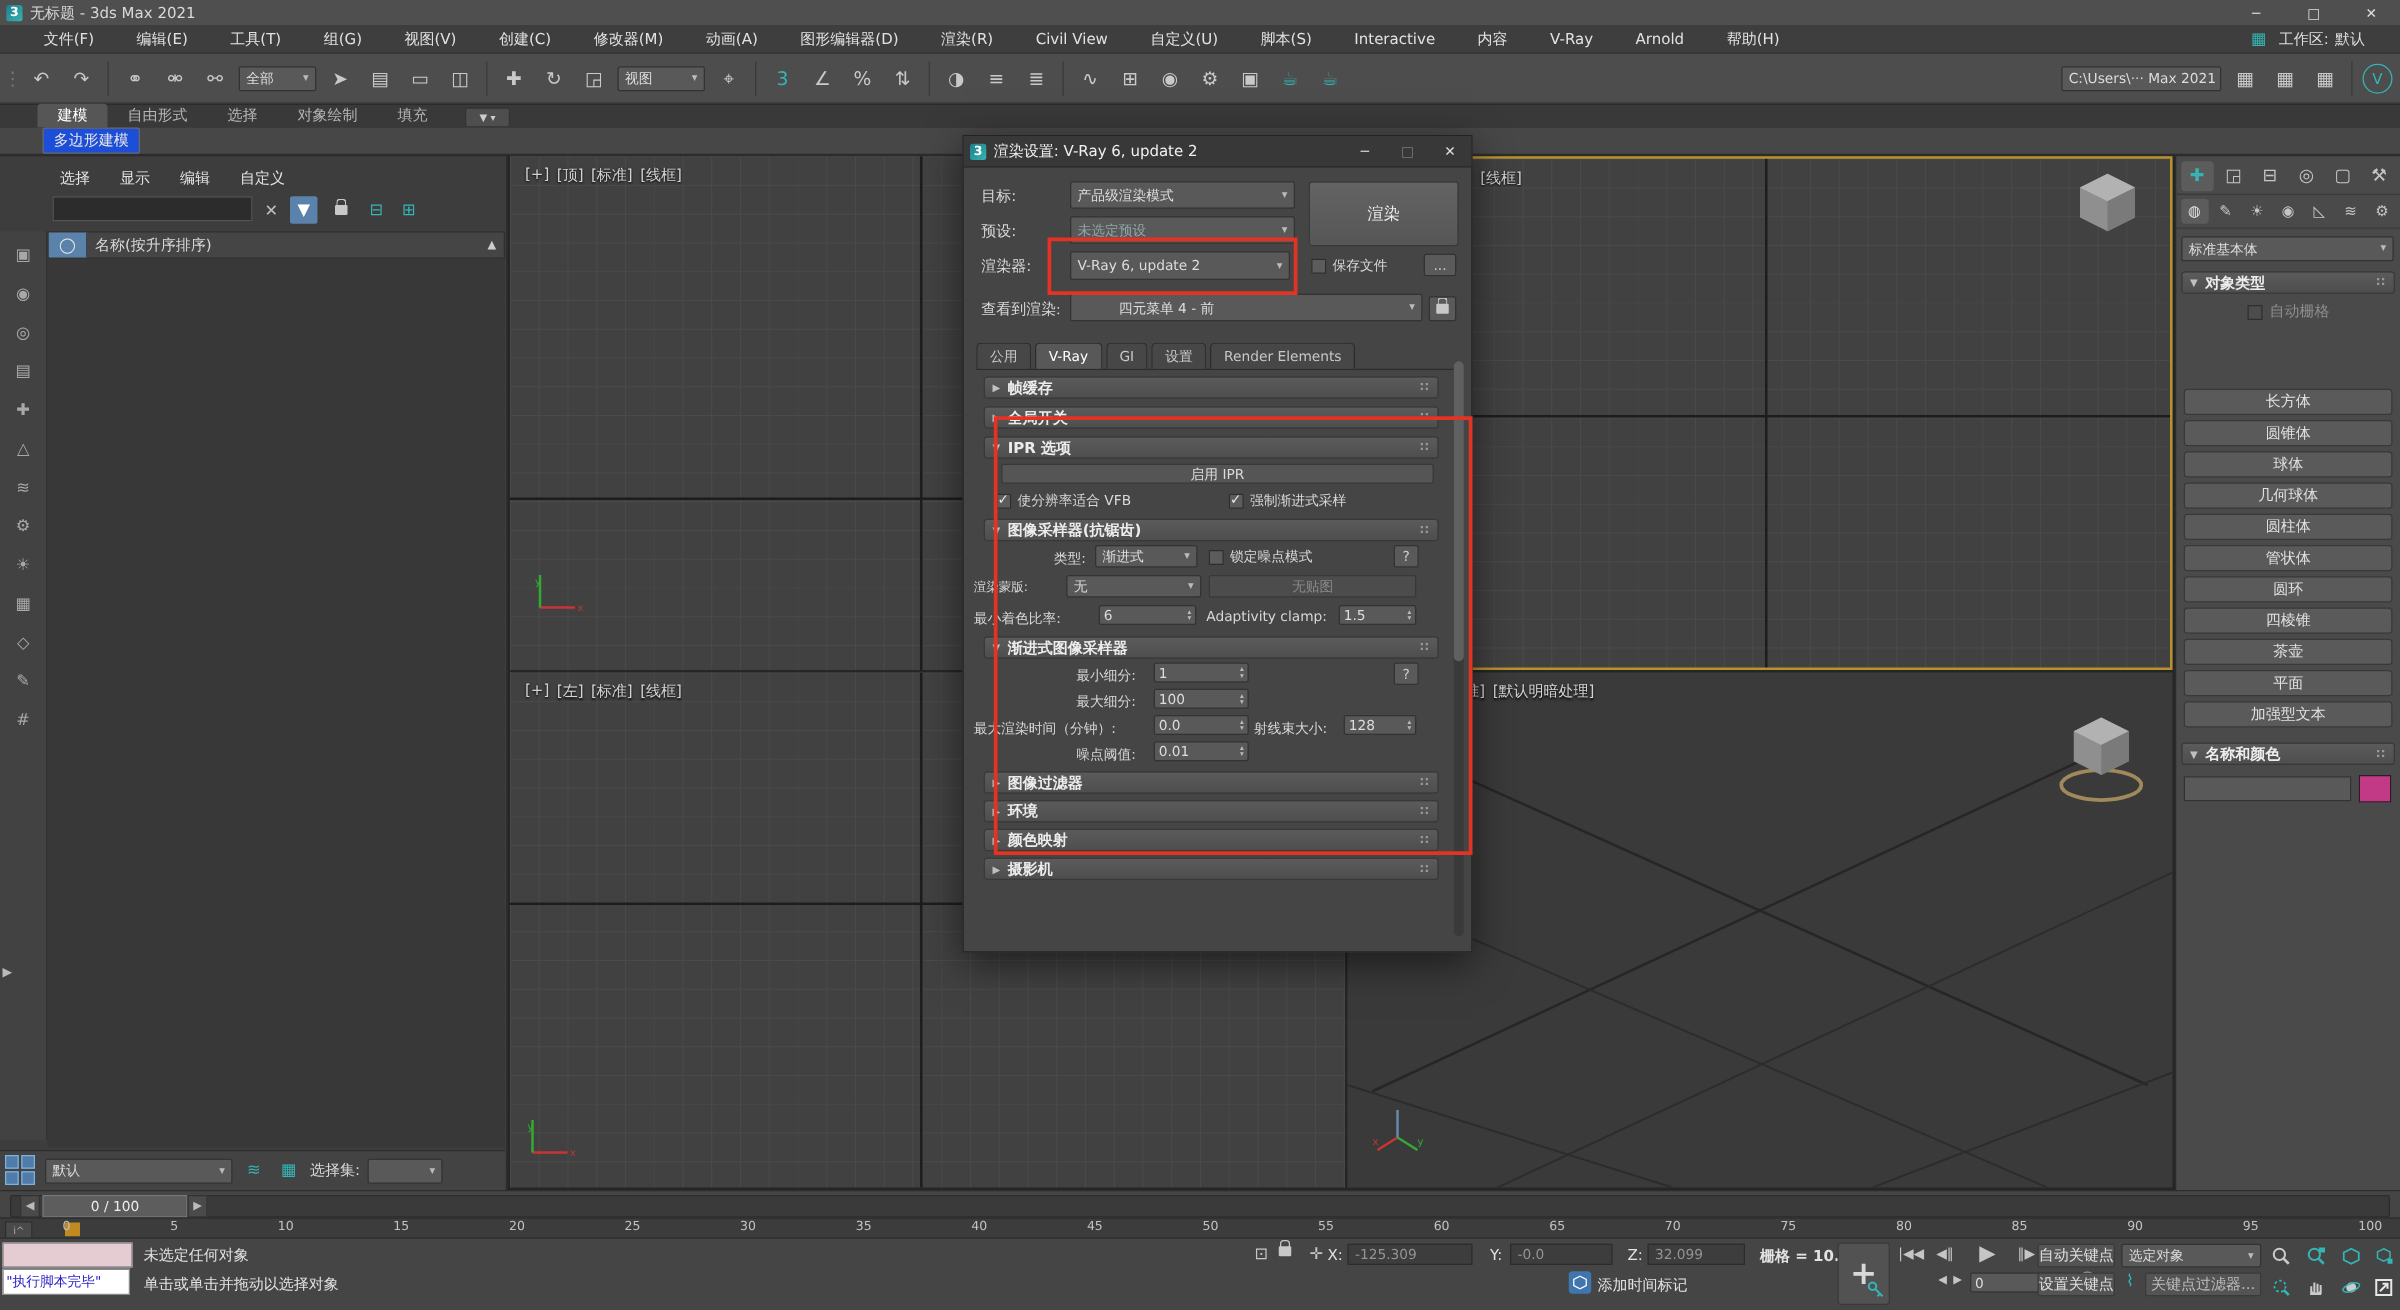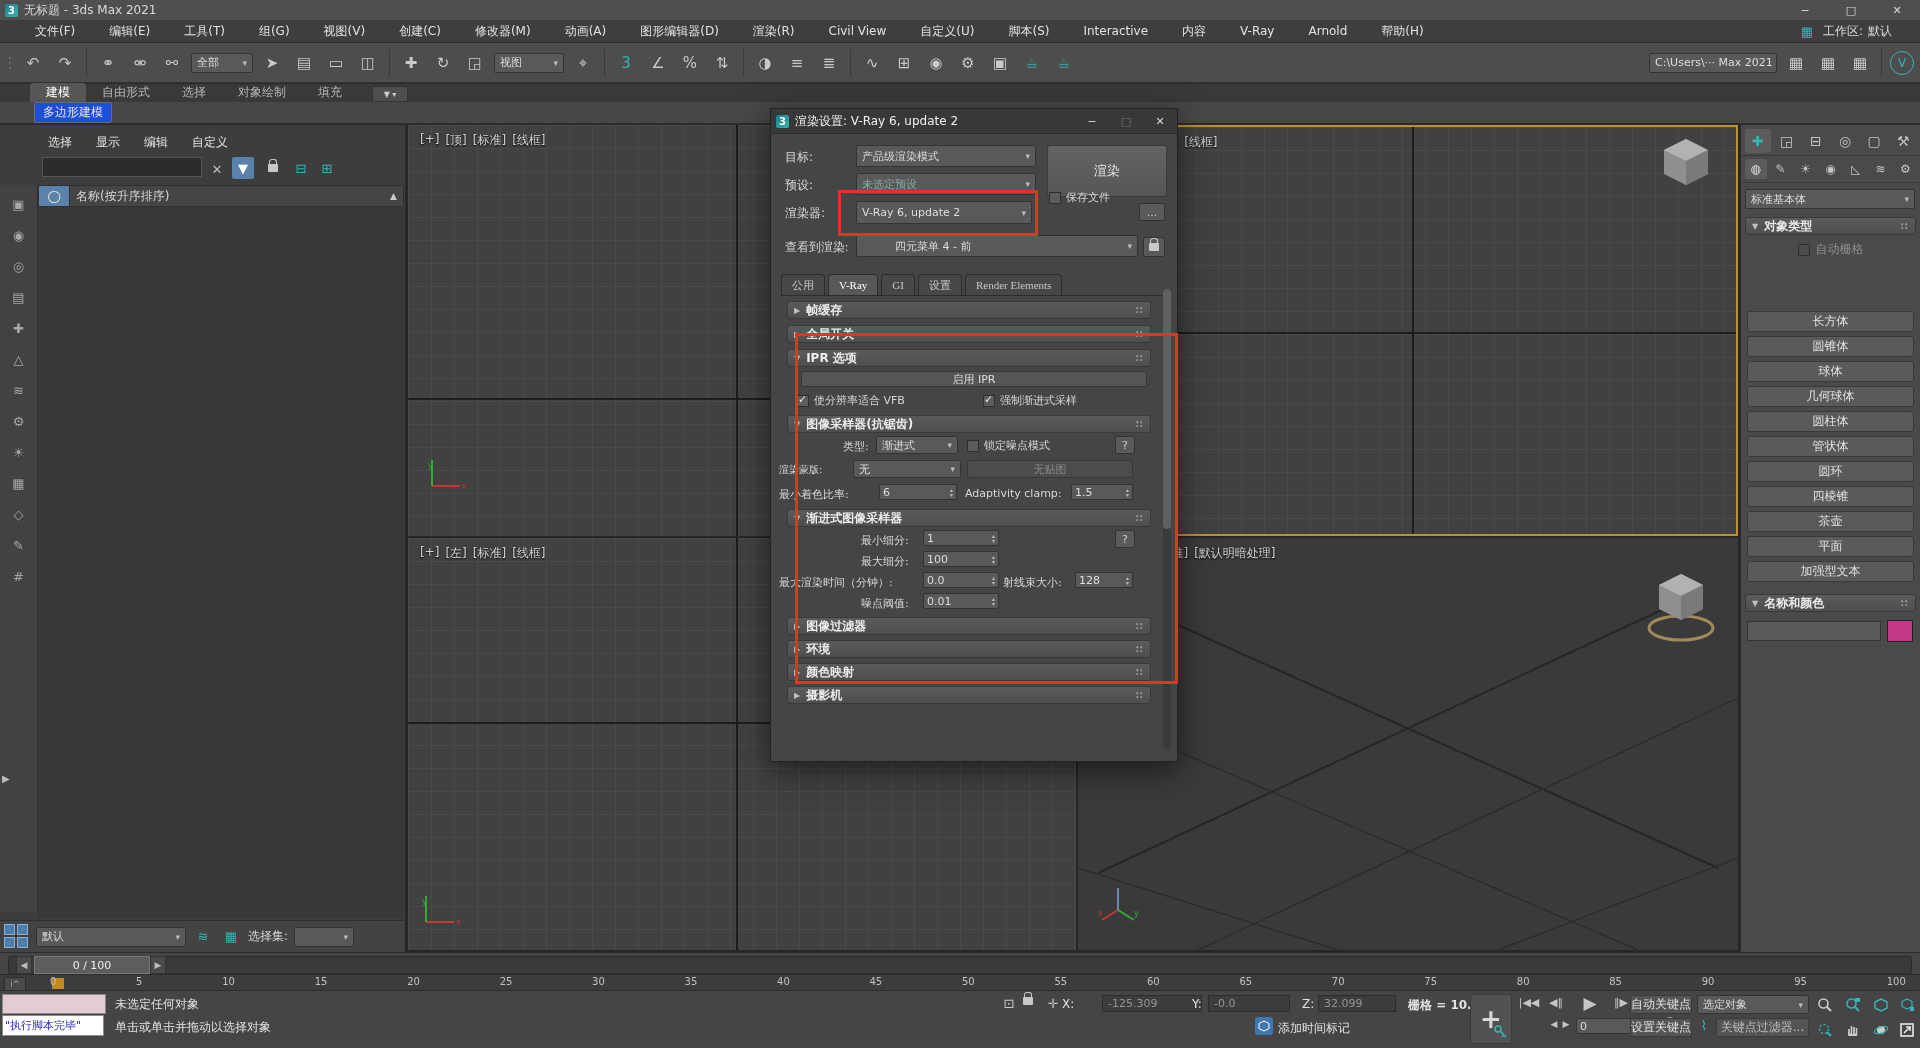--- a/index.html
+++ b/index.html
@@ -457,35 +457,35 @@
 
   <span class="dlbl" style="left:14px;top:68px;">预设:</span>
   <span class="dd abs dval-dim" style="left:85px;top:64px;width:180px;height:22px;">
       <span class="dval-dim">未选定预设</span>
     </span>
 
   <span class="dlbl" style="left:14px;top:96px;">渲染器:</span>
   <span class="dd abs" style="left:85px;top:92px;width:176px;height:23px;">
       <span>V-Ray 6, update 2</span>
     </span>
-  <span class="dchk-row" style="left:278px;top:81px;">
+  <span class="dchk-row" style="left:278px;top:96px;">
     <span class="chk"></span>
     <span>保存文件</span>
   </span>
   <span class="qbtn" style="left:368px;top:94px;width:24px;">...</span>
 
   <span class="dlbl" style="left:14px;top:130px;font-family:Liberation Serif, serif;">查看到渲染:</span>
   <span class="dd abs" style="left:85px;top:126px;width:282px;height:22px;padding-left:38px;">
       <span>四元菜单 4 - 前</span>
     </span>
   <span class="qbtn" style="left:372px;top:128px;width:20px;height:18px;">
       <i class="lockicon"></i>
     </span>
 
-  <div class="abs" style="left:10px;top:164px;right:10px;height:22px;display:flex;gap:3px;align-items:flex-end;border-bottom:1px solid #2c2c2c;font-family:Liberation Serif, serif;">
+  <div class="abs" style="left:10px;top:164px;right:10px;height:22px;display:flex;gap:3px;align-items:flex-end;border-bottom:1px solid #2c2c2c;">
     <span class="dtab">公用</span>
     <span class="dtab active">V-Ray</span>
     <span class="dtab">GI</span>
     <span class="dtab">设置</span>
     <span class="dtab">Render Elements</span>
   </div>
 
   <div class="roll abs" style="left:16px;top:192px;width:364px;">
     <span class="arr">▶</span>
       <span>帧缓存</span>
@@ -647,21 +647,21 @@
     </div>
   <span class="sbtxt" style="left:115px;top:5px;">未选定任何对象</span>
   <span class="sbtxt" style="left:115px;top:28px;">单击或单击并拖动以选择对象</span>
 
   <span class="sico" style="left:1000px;top:5px;width:18px;">⊡</span>
   <span class="sico" style="left:1023px;top:6px;">
       <i class="lockicon"></i>
     </span>
   <span class="sico" style="left:1044px;top:5px;width:18px;">✛</span>
   <span class="sbtxt" style="left:1062px;top:6px;">X:</span>
-  <span class="coordbox" style="left:1078px;top:4px;width:100px;margin-left:24px;">
+  <span class="coordbox" style="left:1078px;top:4px;width:100px;">
       <span>-125.309</span>
     </span>
   <span class="sbtxt" style="left:1192px;top:6px;">Y:</span>
   <span class="coordbox" style="left:1208px;top:4px;width:82px;text-align:right;">
       <span>-0.0</span>
     </span>
   <span class="sbtxt" style="left:1302px;top:6px;">Z:</span>
   <span class="coordbox" style="left:1318px;top:4px;width:78px;">
       <span>32.099</span>
     </span>

